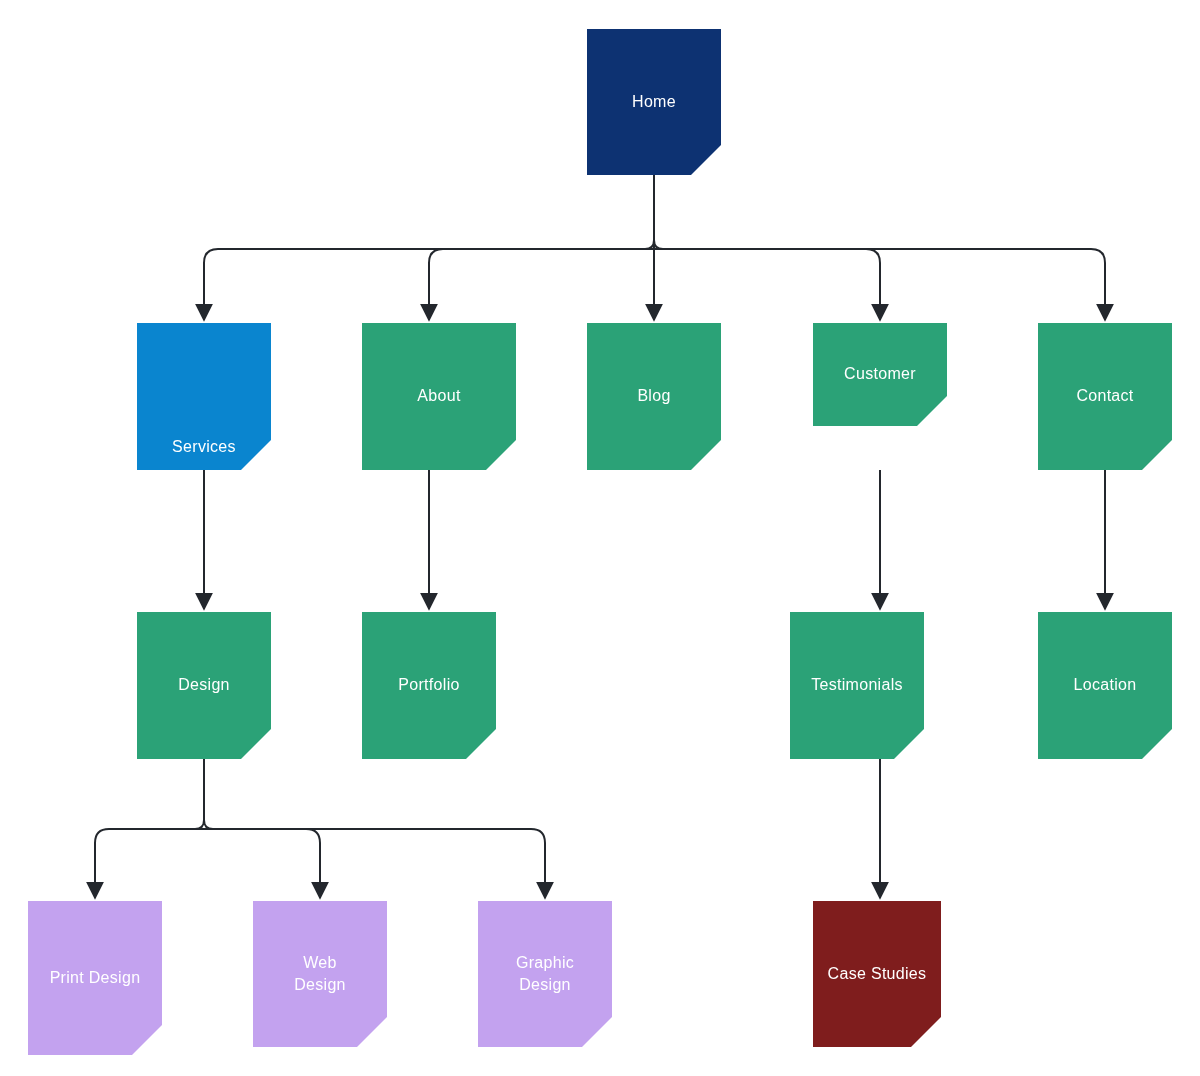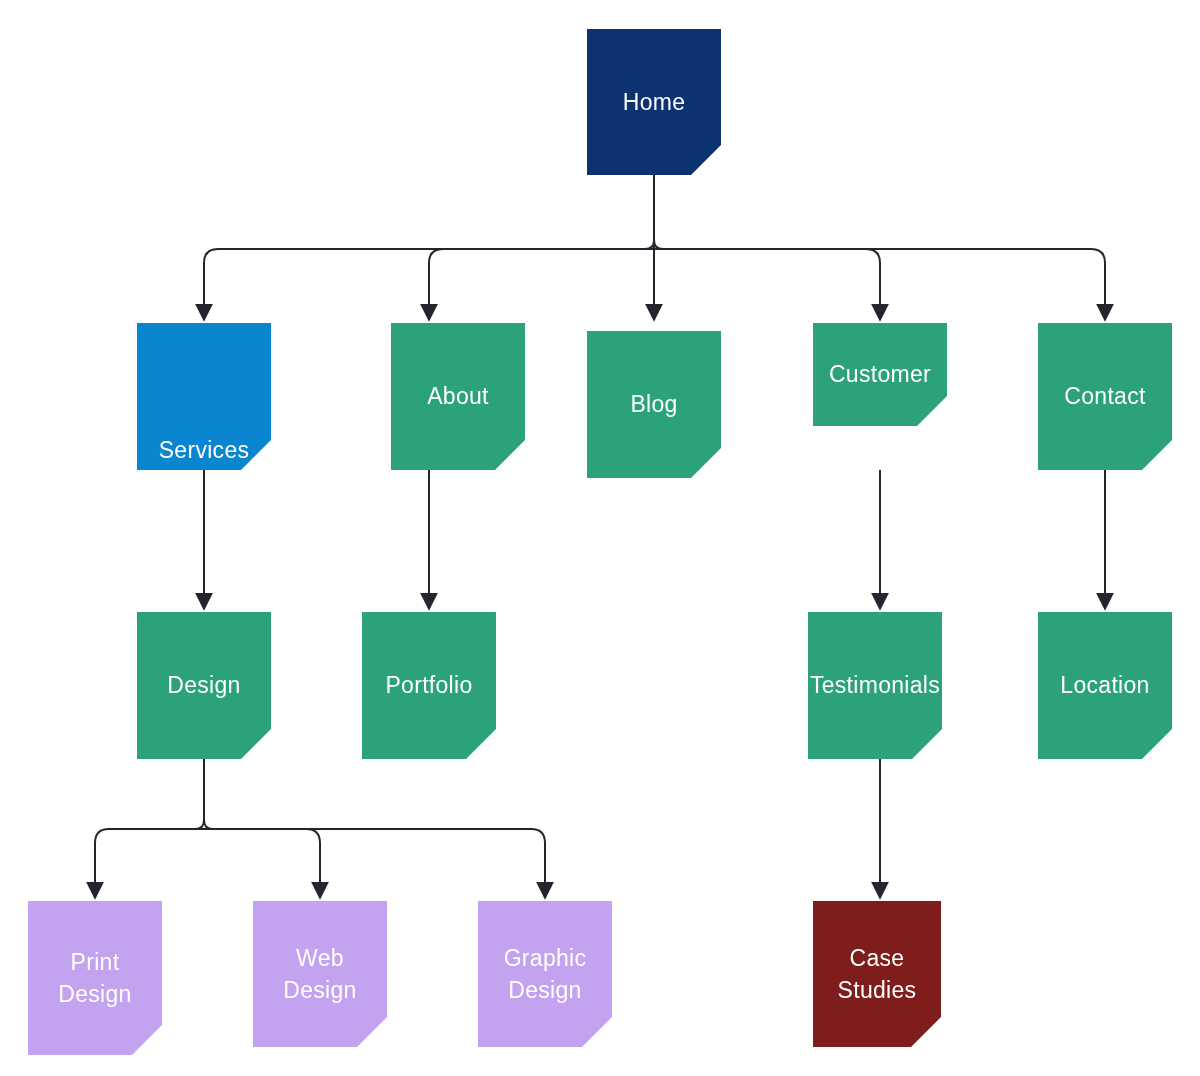--- a/index.html
+++ b/index.html
@@ -10,25 +10,25 @@
     font-family:"Liberation Sans", sans-serif;
     overflow:hidden;
   }
   .edge-layer{position:absolute;left:0;top:0;width:1200px;height:1076px;}
   .node-layer{position:absolute;left:0;top:0;width:1200px;height:1076px;}
   .node{
     position:absolute;
     display:flex;align-items:center;justify-content:center;
     text-align:center;
     color:#ffffff;
-    font-size:23px;font-weight:500;letter-spacing:.3px;line-height:1.4;
+    font-size:16px;font-weight:500;letter-spacing:.3px;line-height:1.4;
     white-space:pre-line;
     clip-path:polygon(0 0,100% 0,100% calc(100% - 30px),calc(100% - 30px) 100%,0 100%);
     cursor:default;
-    padding:4px;
+    padding:12px;
     box-sizing:border-box;
   }
   .edge{fill:none;stroke-width:2;stroke-linejoin:round;}
 </style>
 </head>
 <body>
 
 <div class="canvas">
   <svg class="edge-layer" width="1200" height="1076" viewBox="0 0 1200 1076" xmlns="http://www.w3.org/2000/svg">
     <defs>
@@ -56,27 +56,27 @@
         <path d="M 204 470 L 204 609" class="edge" stroke="#23272d" marker-end="url(#arrow)"></path>
         <path d="M 429 470 L 429 609" class="edge" stroke="#23272d" marker-end="url(#arrow)"></path>
         <path d="M 880 470 L 880 609" class="edge" stroke="#23272d" marker-end="url(#arrow)"></path>
         <path d="M 1105 470 L 1105 609" class="edge" stroke="#23272d" marker-end="url(#arrow)"></path>
         <path d="M 880 759 L 880 898" class="edge" stroke="#23272d" marker-end="url(#arrow)"></path>
       </g>
   </svg>
   <div class="node-layer" id="nodes">
       <div class="node" style="left: 587px; top: 29px; width: 134px; height: 146px; background: rgb(13, 50, 114);"><span>Home</span></div>
       <div class="node" style="left: 137px; top: 323px; width: 134px; height: 147px; background: rgb(10, 133, 207); align-items: flex-end;"><span>Services</span></div>
-      <div class="node" style="left: 362px; top: 323px; width: 134px; height: 147px; background: rgb(43, 162, 119); margin-left: 29px;"><span>About</span></div>
-      <div class="node" style="left: 587px; top: 323px; width: 134px; height: 147px; background: rgb(43, 162, 119); margin-top: 8px;"><span>Blog</span></div>
+      <div class="node" style="left: 362px; top: 323px; width: 154px; height: 147px; background: rgb(43, 162, 119);"><span>About</span></div>
+      <div class="node" style="left: 587px; top: 323px; width: 134px; height: 147px; background: rgb(43, 162, 119);"><span>Blog</span></div>
       <div class="node" style="left: 813px; top: 323px; width: 134px; height: 103px; background: rgb(43, 162, 119);"><span>Customer</span></div>
       <div class="node" style="left: 1038px; top: 323px; width: 134px; height: 147px; background: rgb(43, 162, 119);"><span>Contact</span></div>
       <div class="node" style="left: 137px; top: 612px; width: 134px; height: 147px; background: rgb(43, 162, 119);"><span>Design</span></div>
       <div class="node" style="left: 362px; top: 612px; width: 134px; height: 147px; background: rgb(43, 162, 119);"><span>Portfolio</span></div>
-      <div class="node" style="left: 808px; top: 612px; width: 134px; height: 147px; background: rgb(43, 162, 119);"><span>Testimonials</span></div>
+      <div class="node" style="left: 790px; top: 612px; width: 134px; height: 147px; background: rgb(43, 162, 119);"><span>Testimonials</span></div>
       <div class="node" style="left: 1038px; top: 612px; width: 134px; height: 147px; background: rgb(43, 162, 119);"><span>Location</span></div>
       <div class="node" style="left: 28px; top: 901px; width: 134px; height: 154px; background: rgb(195, 162, 239);"><span>Print Design</span></div>
       <div class="node" style="left: 253px; top: 901px; width: 134px; height: 146px; background: rgb(195, 162, 239);"><span>Web
 Design</span></div>
       <div class="node" style="left: 478px; top: 901px; width: 134px; height: 146px; background: rgb(195, 162, 239);"><span>Graphic
 Design</span></div>
       <div class="node" style="left: 813px; top: 901px; width: 128px; height: 146px; background: #7f1d1d;"><span>Case Studies</span></div>
     </div>
 </div>
 

